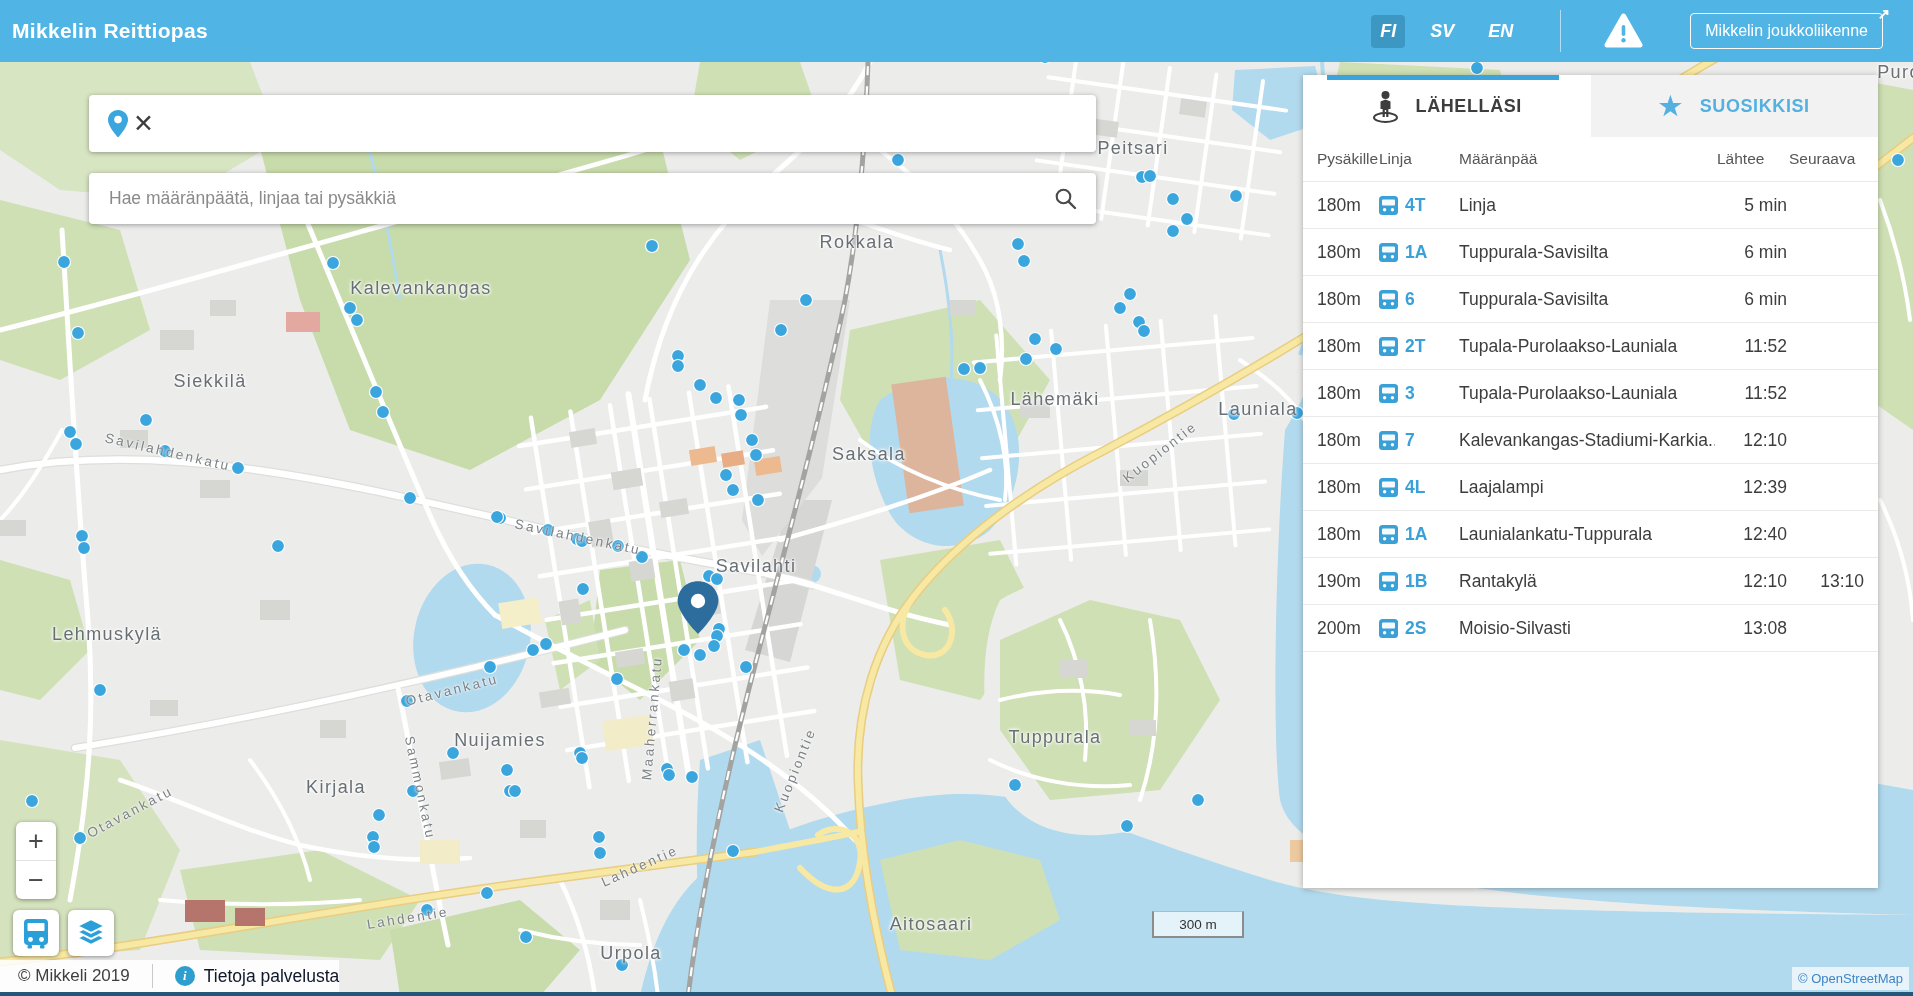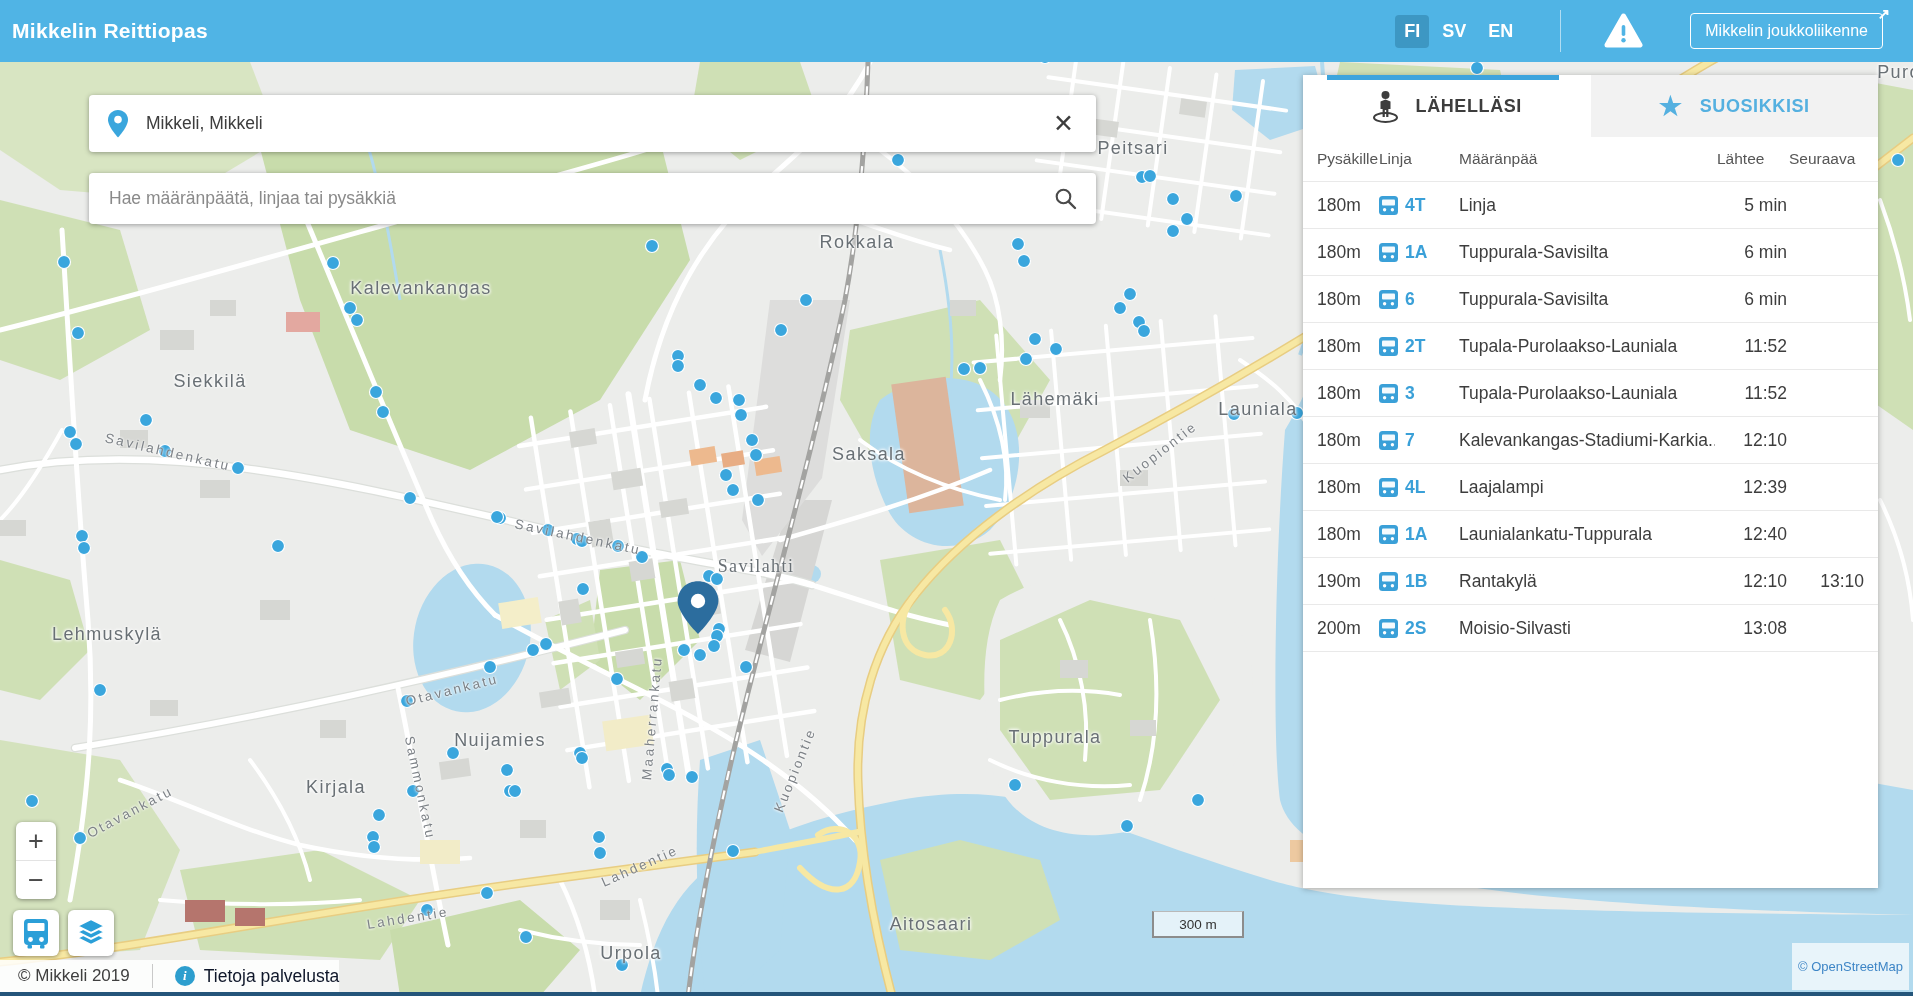--- a/index.html
+++ b/index.html
@@ -13,21 +13,21 @@
       letter-spacing:1.4px;white-space:nowrap;
       text-shadow:0 0 3px #fff,0 0 3px #fff,0 0 4px #fff;}
   .street-label{position:absolute;font-size:13.5px;color:#7d8287;letter-spacing:2.6px;white-space:nowrap;
       text-shadow:0 0 3px #fff,0 0 3px #fff;}
 
   
   .topbar{position:absolute;left:0;top:0;right:0;height:62px;background:#50b4e5;z-index:30;
       display:flex;align-items:center;color:#fff;}
   .brand{margin-left:12px;font-size:21px;font-weight:600;letter-spacing:.3px;}
   .topbar-right{margin-left:auto;display:flex;align-items:center;}
-  .lang{display:flex;gap:4px;margin-right:38px;}
+  .lang{display:flex;gap:16px;margin-right:38px;font-style:italic;}
   .lang .item{font-size:18px;font-weight:700;padding:6px 9px;border-radius:4px;cursor:pointer;}
   .lang .item.active{background:rgba(13,74,108,.28);}
   .divider-v{width:1px;height:42px;background:rgba(255,255,255,.55);margin-right:42px;}
   .alert-wrap{margin-right:46px;display:flex;align-items:center;}
   .ext-btn{position:relative;border:1px solid #fff;border-radius:4px;padding:8px 14px;font-size:16px;
       margin-right:30px;cursor:pointer;white-space:nowrap;}
   .ext-arrow{position:absolute;top:-9px;right:-8px;font-size:15px;font-weight:700;}
 
   
   .searchwrap{position:absolute;left:89px;top:95px;width:1007px;z-index:25;}
@@ -79,21 +79,21 @@
   .copyright{font-size:17px;color:#3f3f3f;margin-left:18px;}
   .footer .fdiv{width:1px;height:24px;background:#c9c9c9;margin:0 22px;}
   .info-dot{width:20px;height:20px;border-radius:50%;background:#2d9ece;color:#fff;font-size:13px;
       font-weight:700;display:flex;align-items:center;justify-content:center;margin-right:9px;
       font-family:"Liberation Serif",serif;font-style:italic;}
   .info-link{font-size:17.5px;color:#0f172a;cursor:pointer;}
   .scalebar{position:absolute;left:1152px;top:911px;width:88px;height:24px;z-index:5;
       background:rgba(255,255,255,.65);border:2px solid #8c8c8c;border-top:1px solid #b9b9b9;
       display:flex;align-items:center;justify-content:center;font-size:13.5px;color:#333;}
   .osm-attr{position:absolute;right:4px;bottom:6px;z-index:5;background:rgba(255,255,255,.7);
-      padding:16px 6px;font-size:13px;color:#3d85c6;}
+      padding:4px 6px;font-size:13px;color:#3d85c6;}
   .bottom-strip{position:absolute;left:0;bottom:0;width:100%;height:4px;background:#24557a;z-index:40;}
 </style>
 </head>
 <body>
 
 <div class="app">
 
   <svg class="map-svg" width="1913" height="996" viewBox="0 0 1913 996">
     <rect x="0" y="0" width="1913" height="996" fill="#ecedeb"></rect>
 
@@ -404,21 +404,21 @@
   </svg>
 
   <div class="map-labels" id="map-labels">
       <div class="place-label" style="left: 421px; top: 288px;">Kalevankangas</div>
       <div class="place-label" style="left: 210px; top: 381px;">Siekkilä</div>
       <div class="place-label" style="left: 857px; top: 242px;">Rokkala</div>
       <div class="place-label" style="left: 1133px; top: 148px;">Peitsari</div>
       <div class="place-label" style="left: 1055px; top: 399px;">Lähemäki</div>
       <div class="place-label" style="left: 869px; top: 454px;">Saksala</div>
       <div class="place-label" style="left: 1258px; top: 409px;">Launiala</div>
-      <div class="place-label" style="left: 756px; top: 566px; font-family: Liberation Serif, serif;">Savilahti</div>
+      <div class="place-label" style="left: 756px; top: 566px;">Savilahti</div>
       <div class="place-label" style="left: 500px; top: 740px;">Nuijamies</div>
       <div class="place-label" style="left: 336px; top: 787px;">Kirjala</div>
       <div class="place-label" style="left: 107px; top: 634px;">Lehmuskylä</div>
       <div class="place-label" style="left: 1055px; top: 737px;">Tuppurala</div>
       <div class="place-label" style="left: 631px; top: 953px;">Urpola</div>
       <div class="place-label" style="left: 931px; top: 924px;">Aitosaari</div>
       <div class="place-label" style="left: 1899px; top: 72px;">Puro</div>
       <div class="street-label" style="left: 168px; top: 452px; transform: translate(-50%, -50%) rotate(13deg);">Savilahdenkatu</div>
       <div class="street-label" style="left: 578px; top: 537px; transform: translate(-50%, -50%) rotate(12deg);">Savilahdenkatu</div>
       <div class="street-label" style="left: 452px; top: 690px; transform: translate(-50%, -50%) rotate(-14deg);">Otavankatu</div>
@@ -453,21 +453,20 @@
       </div>
     </div>
   </div>
 
   <div class="searchwrap">
     <div class="sbox">
       <svg width="22" height="30" viewBox="0 0 22 30">
         <path d="M11,1 C5.5,1 1,5.4 1,10.8 C1,18 11,28.5 11,28.5 C11,28.5 21,18 21,10.8 C21,5.4 16.5,1 11,1 Z" fill="#3aa6dd"></path>
         <circle cx="11" cy="10.6" r="3.8" fill="#ffffff"></circle>
       </svg>
-      <input type="text" value="Mikkeli, Mikkeli" style="">
       <span class="close-x">✕</span>
     </div>
     <div class="sbox">
       <input type="text" class="no-icon" placeholder="Hae määränpäätä, linjaa tai pysäkkiä" style="">
       <svg width="24" height="24" viewBox="0 0 24 24">
         <circle cx="9.5" cy="9.5" r="6.8" fill="none" stroke="#4a4a4a" stroke-width="2.1"></circle>
         <line x1="14.6" y1="14.6" x2="21" y2="21" stroke="#4a4a4a" stroke-width="2.4" stroke-linecap="round"></line>
       </svg>
     </div>
   </div>

